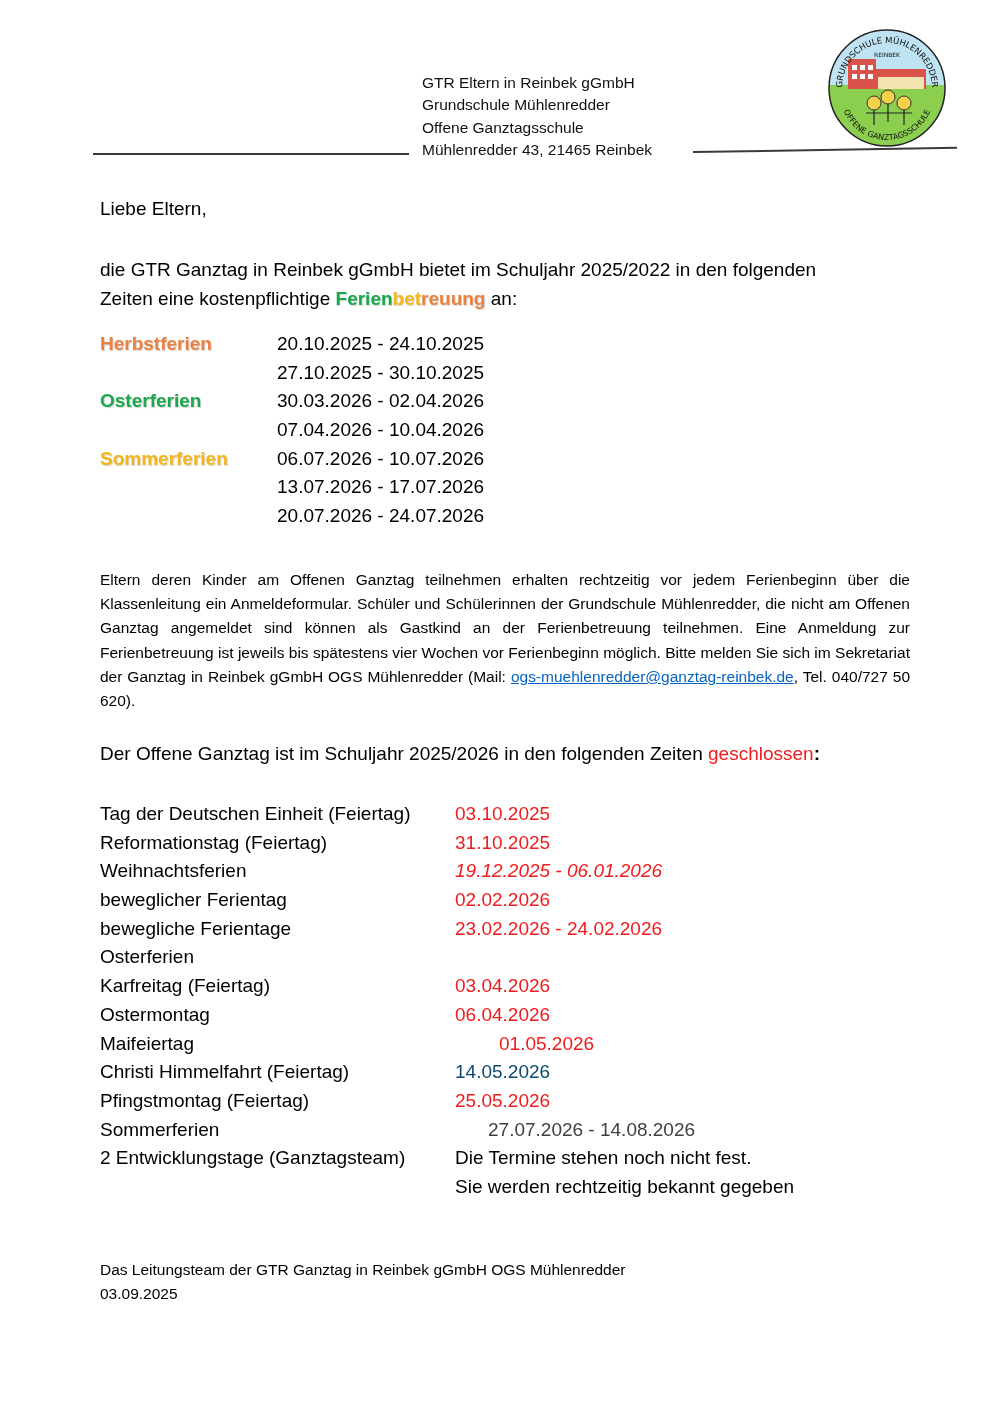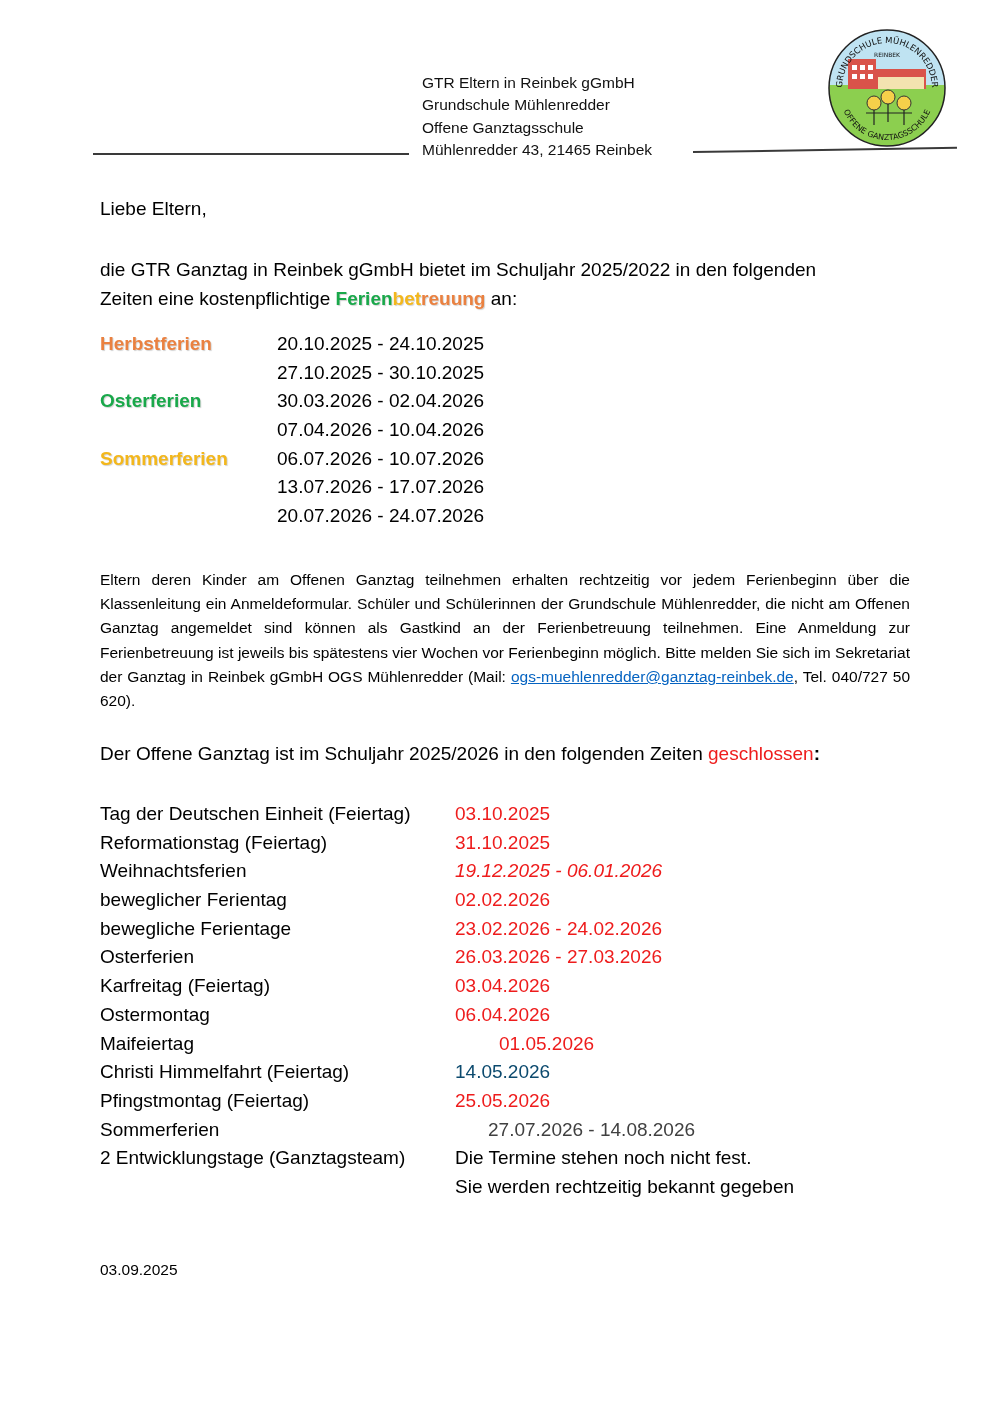--- a/index.html
+++ b/index.html
@@ -130,21 +130,20 @@
     <div class="c-row">
       <span class="c-label">beweglicher Ferientag</span>
       <span class="c-val" style="color: rgb(238, 28, 28);">02.02.2026</span>
     </div>
     <div class="c-row">
       <span class="c-label">bewegliche Ferientage</span>
       <span class="c-val" style="color: rgb(238, 28, 28);">23.02.2026 - 24.02.2026</span>
     </div>
     <div class="c-row">
       <span class="c-label">Osterferien</span>
-      <span class="c-val" style="color: rgb(238, 28, 28);">26.03.2026 - 27.03.2026</span>
     </div>
     <div class="c-row">
       <span class="c-label">Karfreitag (Feiertag)</span>
       <span class="c-val" style="color: rgb(238, 28, 28);">03.04.2026</span>
     </div>
     <div class="c-row">
       <span class="c-label">Ostermontag</span>
       <span class="c-val" style="color: rgb(238, 28, 28);">06.04.2026</span>
     </div>
     <div class="c-row">
@@ -167,14 +166,15 @@
       <span class="c-label">2 Entwicklungstage (Ganztagsteam)</span>
       <span class="c-val">Die Termine stehen noch nicht fest.</span>
     </div>
     <div class="c-row">
       <span class="c-label"></span>
       <span class="c-val">Sie werden rechtzeitig bekannt gegeben</span>
     </div>
   </div>
 
 <div class="abs footer">
+  <div>Das Leitungsteam der GTR Ganztag in Reinbek gGmbH OGS Mühlenredder</div>
   <div>03.09.2025</div>
 </div>
 
 </body></html>

